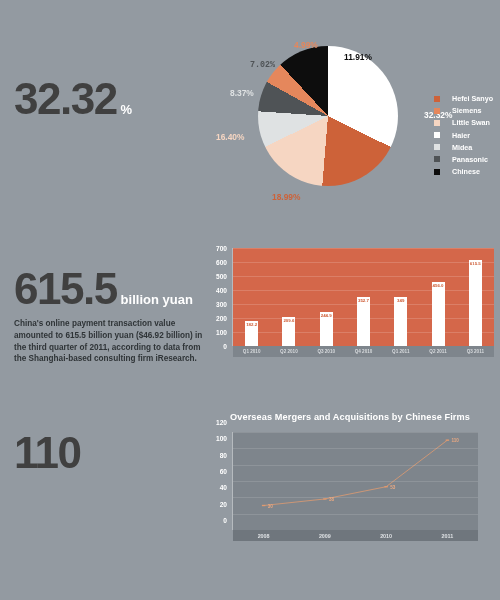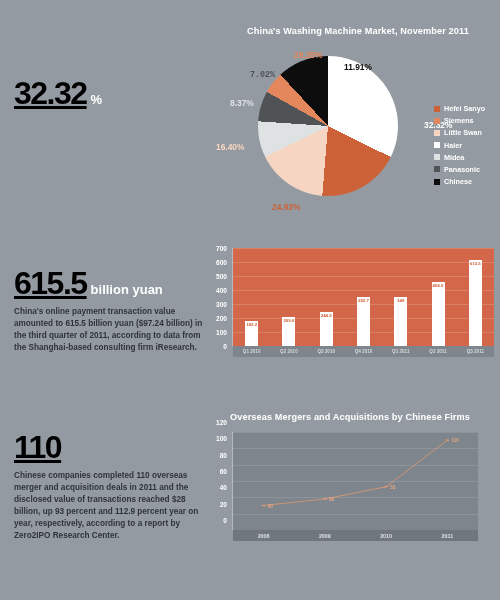--- a/index.html
+++ b/index.html
@@ -7,28 +7,27 @@
     width: 500px; height: 600px;
     background: #939aa1;
     font-family: "Liberation Sans", sans-serif;
     overflow: hidden;
   }
   #page { position: relative; width: 500px; height: 600px; }
 
   
   .stat-block { position: absolute; left: 14px; width: 190px; }
   .stat-number {
-    color: #000000;
-    font-size: 32px;
+    color: #404040;
+    font-size: 44px;
     font-weight: bold;
     letter-spacing: -1.5px;
     line-height: 0.95;
     display: inline-block;
     vertical-align: baseline;
-    text-decoration: underline;
   }
   .stat-unit {
     color: #ffffff;
     font-size: 13px;
     font-weight: bold;
     display: inline-block;
     padding-left: 4px;
     vertical-align: baseline;
   }
   .stat-body {
@@ -74,21 +73,21 @@
   #pl-sanyo     { left: 56px;  top: 160px; color: #cd6239; }
   #pl-swan      { left: 0px;   top: 100px; color: #f6d6c2; }
   #pl-midea     { left: 14px;  top: 56px;  color: #dfe2e3; }
   #pl-panasonic { left: 34px;  top: 28px;  color: #4f5356; font-family: Liberation Mono, monospace; }
   #pl-siemens   { left: 78px;  top: 8px;   color: #e5875c; }
   #pl-others    { left: 128px; top: 20px;  color: #0d0d0d; }
 
   #pie-legend { position: absolute; left: 218px; top: 62px; }
   .legend-row { display: flex; align-items: center; margin-bottom: 3.2px; }
   .legend-swatch { width: 6px; height: 6px; margin-right: 4px; flex: 0 0 auto; }
-  .legend-label { color: #ffffff; font-size: 7.2px; font-weight: bold; white-space: nowrap; }
+  .legend-label { color: #ffffff; font-size: 7.2px; font-weight: bold; white-space: nowrap; margin-left: 8px; }
 
   
   #bar-panel { left: 200px; top: 238px; width: 300px; height: 150px; }
   #bar-plot {
     position: relative; margin: 10px 6px 0 32px;
     height: 98px; background: #d4674a;
     border-left: 1px solid #b6bbbf;
   }
   .bar-grid { position: absolute; left: 0; right: 0; height: 1px; background: rgba(255,255,255,0.16); }
   #bar-ylabels { position: absolute; left: 0; top: 10px; width: 30px; height: 98px; }
@@ -136,38 +135,36 @@
 <body>
 
 <div id="page">
 
   <div class="stat-block" id="block-haier">
     <span class="stat-number">32.32</span><span class="stat-unit">%</span>
   </div>
 
   <div class="stat-block" id="block-payment">
     <span class="stat-number">615.5</span><span class="stat-unit">billion yuan</span>
-    <p class="stat-body">China's online payment transaction value amounted to 615.5 billion yuan ($97.24 billion) in the third quarter of 2011, according to data from the Shanghai-based consulting firm iResearch.</p>
+    <p class="stat-body">China's online payment transaction value amounted to 615.5 billion yuan ($46.92 billion) in the third quarter of 2011, according to data from the Shanghai-based consulting firm iResearch.</p>
   </div>
 
   <div class="stat-block" id="block-ma">
     <span class="stat-number">110</span><span class="stat-unit"></span>
-    <p class="stat-body">Chinese companies completed 110 overseas merger and acquisition deals in 2011 and the disclosed value of transactions reached $28 billion, up 93 percent and 112.9 percent year on year, respectively, according to a report by Zero2IPO Research Center.</p>
   </div>
 
   <div class="chart-panel" id="pie-panel">
-    <div class="chart-title">China's Washing Machine Market, November 2011</div>
     <div id="pie-wrap">
       <div id="pie"></div>
       <span class="pie-label" id="pl-haier">32.32%</span>
-      <span class="pie-label" id="pl-sanyo">24.93%</span>
+      <span class="pie-label" id="pl-sanyo">18.99%</span>
       <span class="pie-label" id="pl-swan">16.40%</span>
       <span class="pie-label" id="pl-midea">8.37%</span>
       <span class="pie-label" id="pl-panasonic">7.02%</span>
-      <span class="pie-label" id="pl-siemens">29.25%</span>
+      <span class="pie-label" id="pl-siemens">4.99%</span>
       <span class="pie-label" id="pl-others">11.91%</span>
       <div id="pie-legend">
           <div class="legend-row">
             <span class="legend-swatch" style="background: rgb(205, 98, 57);"></span>
             <span class="legend-label">Hefei Sanyo</span>
           </div>
           <div class="legend-row">
             <span class="legend-swatch" style="background: rgb(229, 135, 92);"></span>
             <span class="legend-label">Siemens</span>
           </div>

